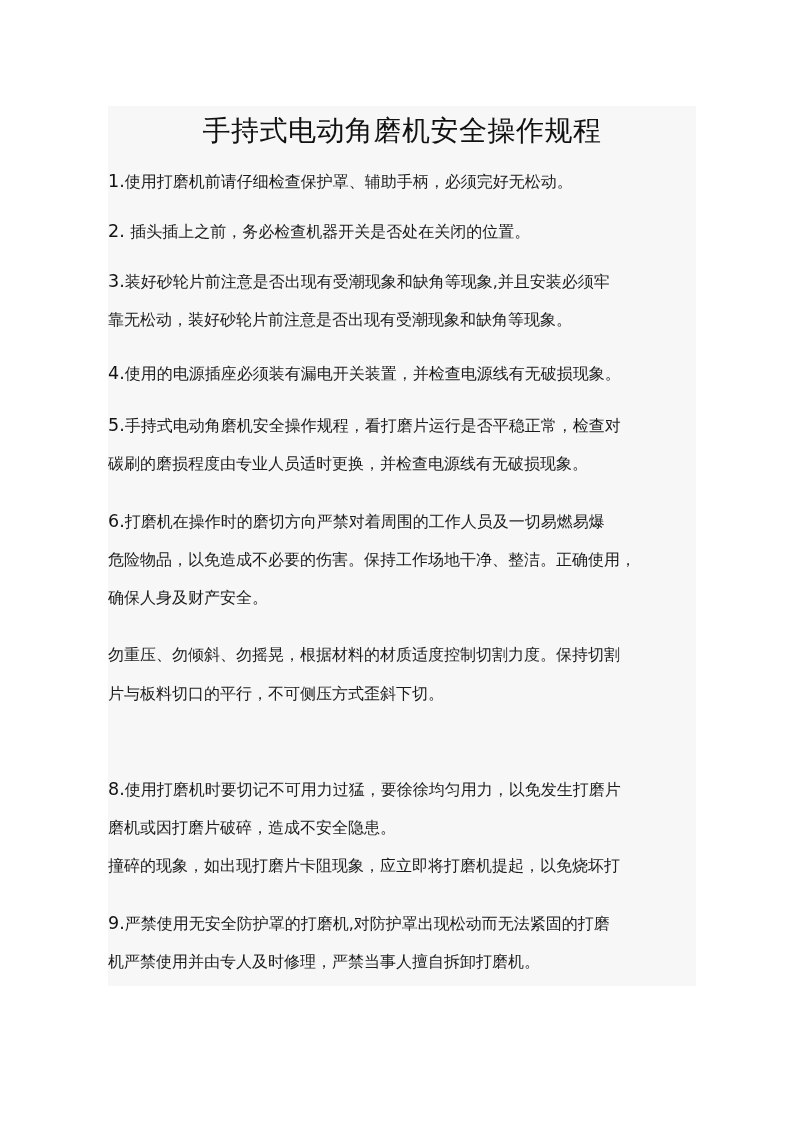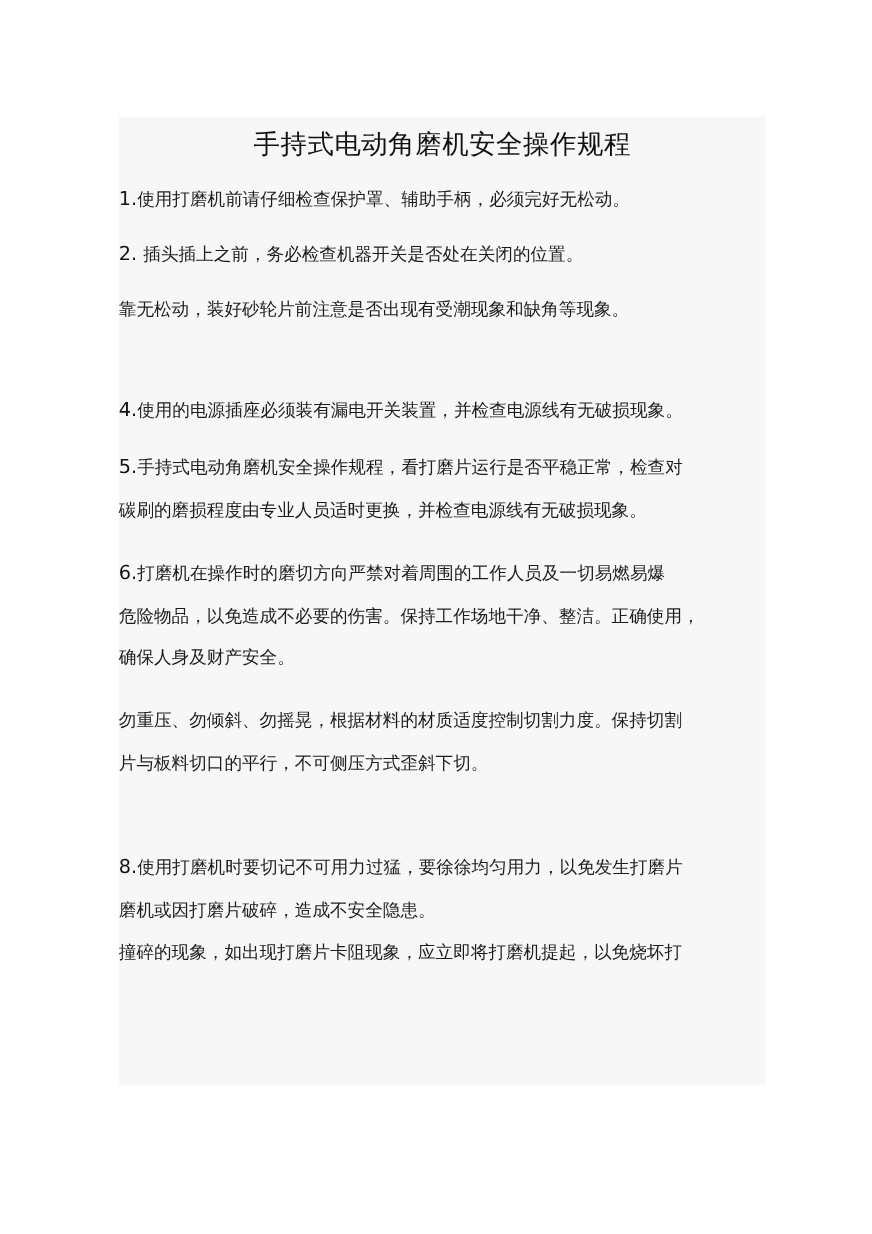--- a/index.html
+++ b/index.html
@@ -22,21 +22,21 @@
       width: 588px;
       height: 880px;
       background: #f7f7f7;
     }
     .doc-title {
       position: absolute;
       left: 0;
       top: 10px;
       width: 588px;
       text-align: center;
-      font-size: 24px;
+      font-size: 28px;
       line-height: 30px;
       letter-spacing: 0.5px;
       color: #111;
     }
     .para {
       position: absolute;
       left: 0;
       width: 592px;
       font-size: 16px;
       line-height: 38.5px;
@@ -60,20 +60,21 @@
 
   <div class="para" style="top:56px;">
     <span class="line"><span class="num">1.</span><span>使用打磨机前请仔细检查保护罩、辅助手柄，必须完好无松动。</span></span>
   </div>
 
   <div class="para" style="top:106px;">
     <span class="line"><span class="num">2. </span><span> 插头插上之前，务必检查机器开关是否处在关闭的位置。</span></span>
   </div>
 
   <div class="para" style="top:156px;">
+    <span class="line"><span class="num">3.</span><span>装好砂轮片前注意是否出现有受潮现象和缺角等现象,并且安装必须牢</span></span>
     <span class="line">靠无松动，装好砂轮片前注意是否出现有受潮现象和缺角等现象。</span>
   </div>
 
   <div class="para" style="top:248px;">
     <span class="line"><span class="num">4.</span><span>使用的电源插座必须装有漏电开关装置，并检查电源线有无破损现象。</span></span>
   </div>
 
   <div class="para" style="top:300px;">
     <span class="line"><span class="num">5.</span><span>手持式电动角磨机安全操作规程，看打磨片运行是否平稳正常，检查对</span></span>
     <span class="line">碳刷的磨损程度由专业人员适时更换，并检查电源线有无破损现象。</span>
@@ -89,13 +90,17 @@
     <span class="line">勿重压、勿倾斜、勿摇晃，根据材料的材质适度控制切割力度。保持切割</span>
     <span class="line">片与板料切口的平行，不可侧压方式歪斜下切。</span>
   </div>
 
   <div class="para" style="top:664px;">
     <span class="line"><span class="num">8.</span><span>使用打磨机时要切记不可用力过猛，要徐徐均匀用力，以免发生打磨片</span></span>
     <span class="line">磨机或因打磨片破碎，造成不安全隐患。</span>
     <span class="line">撞碎的现象，如出现打磨片卡阻现象，应立即将打磨机提起，以免烧坏打</span>
   </div>
 
+  <div class="para" style="top:798px;">
+    <span class="line"><span class="num">9.</span><span>严禁使用无安全防护罩的打磨机,对防护罩出现松动而无法紧固的打磨</span></span>
+    <span class="line">机严禁使用并由专人及时修理，严禁当事人擅自拆卸打磨机。</span>
+  </div>
 </div>
 
 </body></html>

